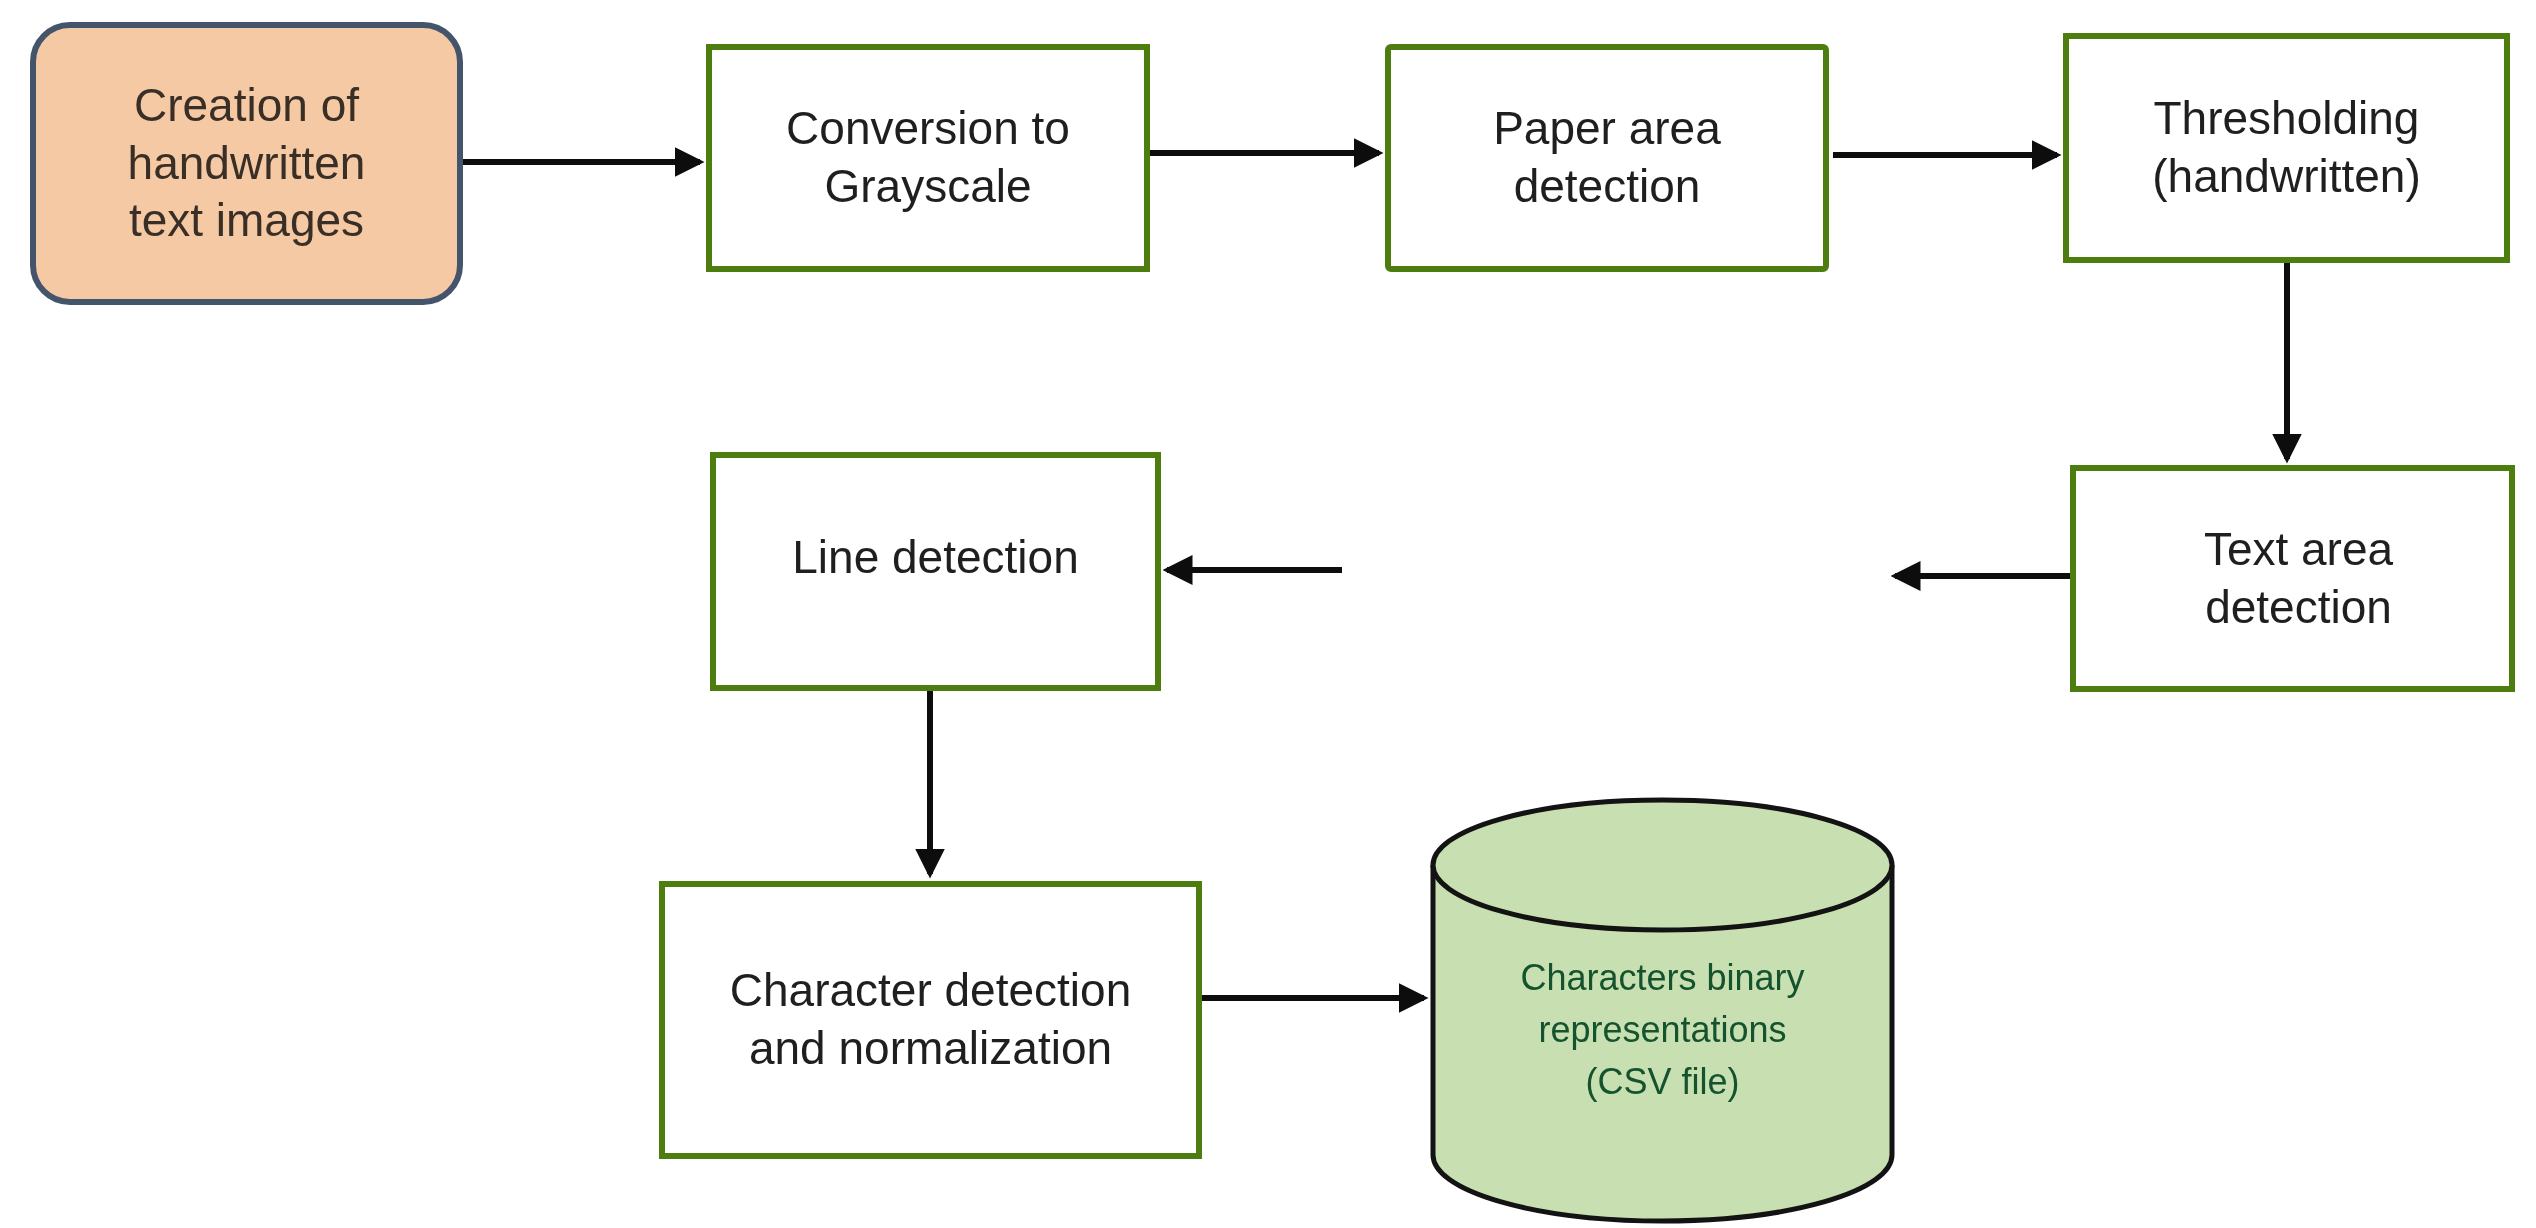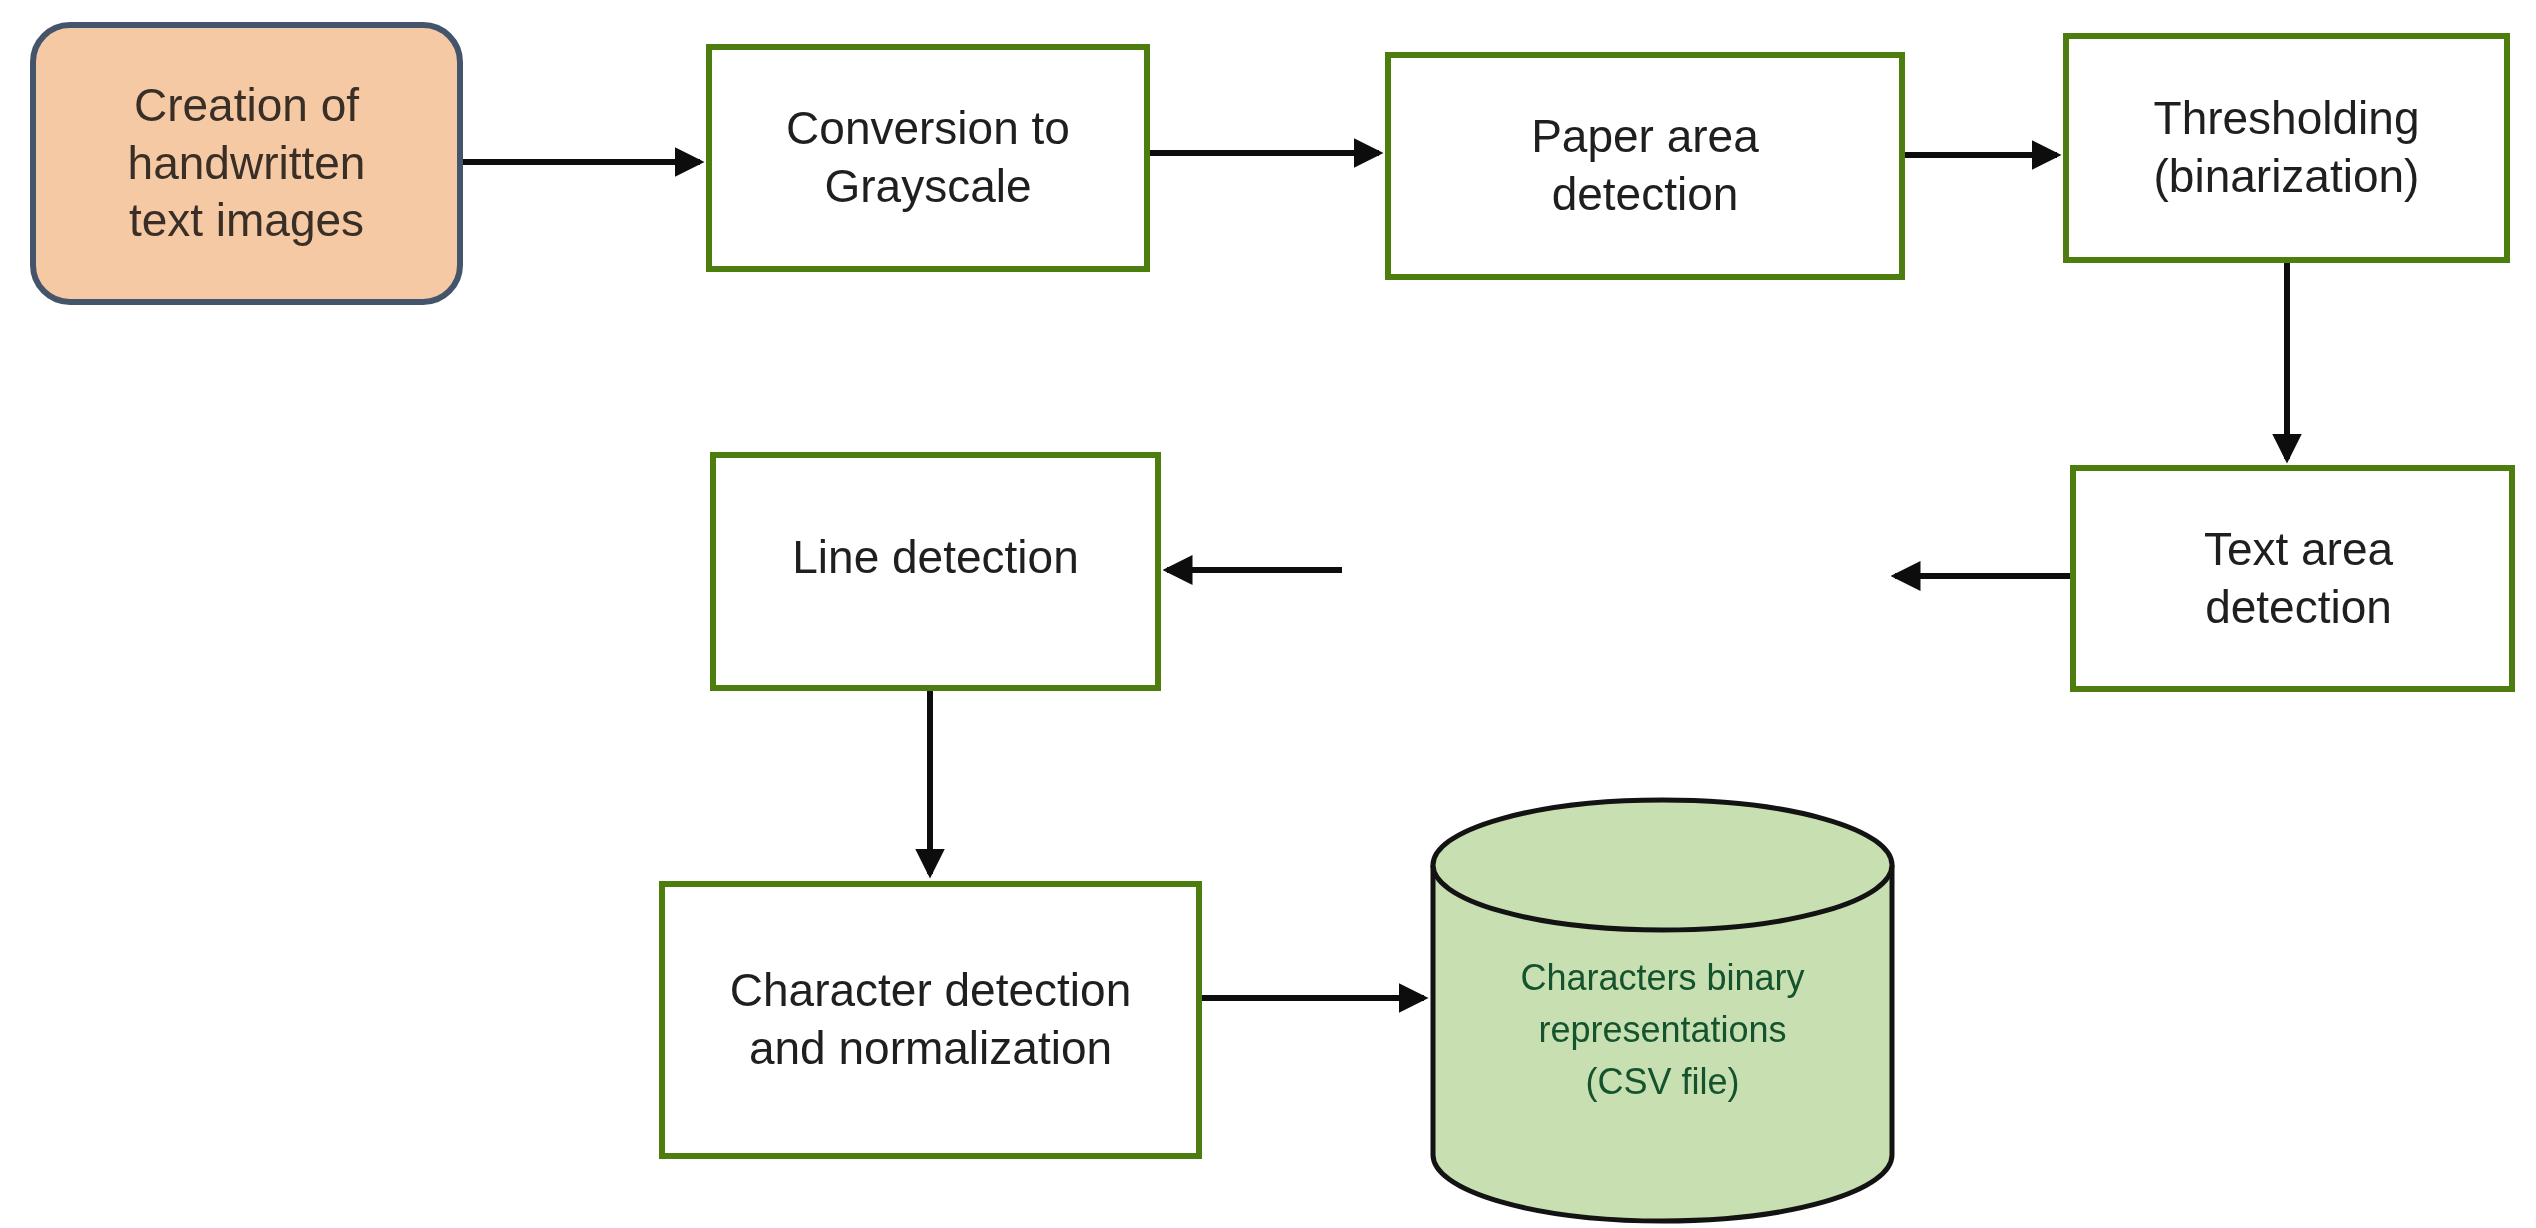--- a/index.html
+++ b/index.html
@@ -34,21 +34,21 @@
     background: #f6c9a5;
     border: 6px solid #44546a;
     border-radius: 40px;
   }
   .start-node .node-label { color: #3a2f26; }
   .rect-node {
     background: #ffffff;
     border: 6px solid #4d7c0f;
   }
   #node-grayscale   { left: 706px;  top: 44px;  width: 444px; height: 228px; }
-  #node-paper-area  { left: 1385px; top: 52px;  width: 520px; height: 228px; }
+  #node-paper-area  { left: 1385px; top: 44px;  width: 444px; height: 228px; border-radius: 6px; }
   #node-threshold   { left: 2063px; top: 33px;  width: 447px; height: 230px; }
   #node-text-area   { left: 2070px; top: 465px; width: 445px; height: 227px; padding-left: 12px; }
   #node-char-detect { left: 1342px; top: 464px; width: 547px; height: 236px; padding-bottom: 28px; }
   #node-line-detect { left: 710px;  top: 452px; width: 451px; height: 239px; padding-bottom: 28px; }
   #node-char-order  { left: 659px;  top: 881px; width: 543px; height: 278px; }
   #cylinder-wrap {
     position: absolute;
     left: 1430px; top: 797px; width: 465px; height: 427px;
   }
   #cylinder-label-box {
@@ -100,21 +100,21 @@
 Grayscale</div>
   </div>
 
   <div class="node rect-node" id="node-paper-area">
     <div class="node-label">Paper area
 detection</div>
   </div>
 
   <div class="node rect-node" id="node-threshold">
     <div class="node-label">Thresholding
-(binarization)</div>
+(handwritten)</div>
   </div>
 
   <div class="node rect-node" id="node-text-area">
     <div class="node-label">Text area
 detection</div>
   </div>
 
 
   <div class="node rect-node" id="node-line-detect">
     <div class="node-label">Line detection</div>

